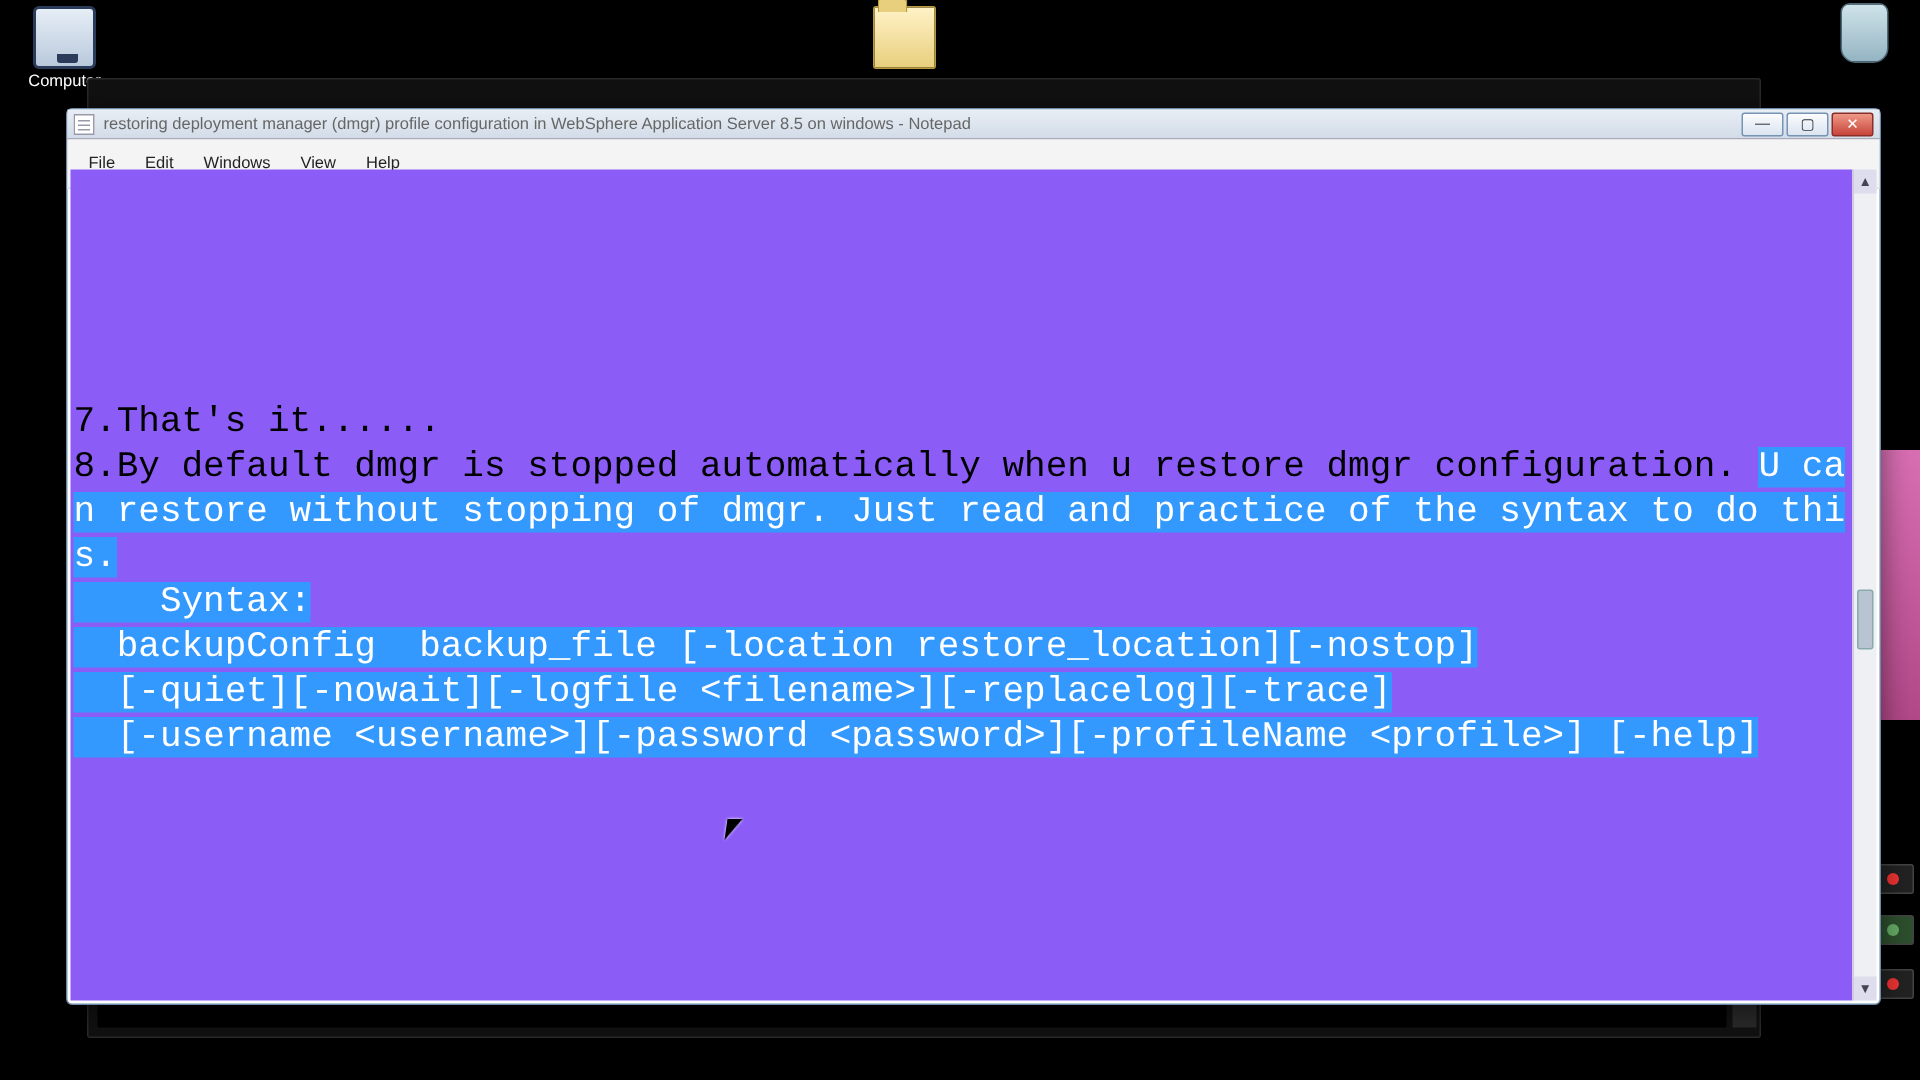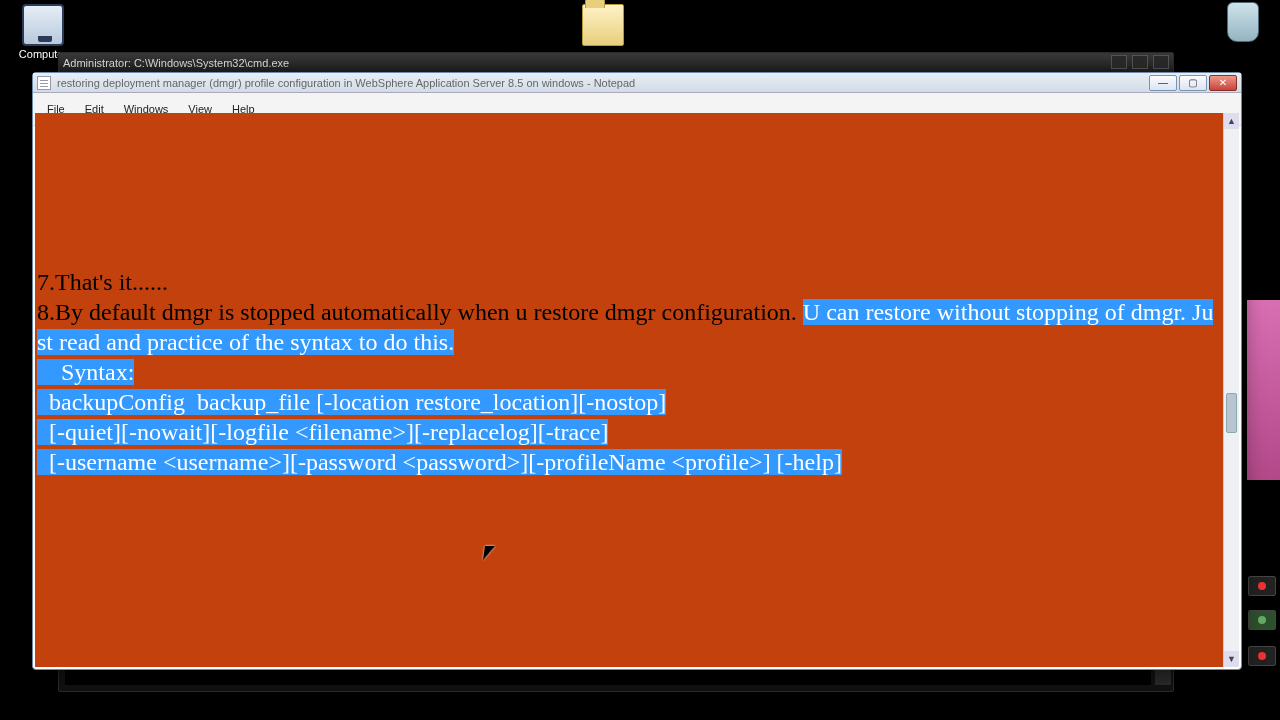--- a/index.html
+++ b/index.html
@@ -48,21 +48,21 @@
     display:flex; align-items:center; justify-content:space-between;
     padding:0 4px; color:#ddd; font-size:11px;
   }
   .cmd-title .btns span{display:inline-block;width:16px;height:14px;background:#2a2a2a;margin-left:2px;border:1px solid #555;}
 
   .cmd-body { position:absolute; left:6px; right:22px; top:22px; bottom:6px; background:#000; }
   .cmd-vscroll { position:absolute; right:2px; top:22px; bottom:6px; width:16px; background:#2a2a2a; }
 
   
   .np {
-    position:absolute; left:32px; top:72px; width:1210px; height:598px;
+    position:absolute; left:44px; top:72px; width:1210px; height:598px;
     background:#fff; border:1px solid #6d8aa8; border-radius:4px;
     box-shadow:0 4px 20px rgba(0,0,0,.5);
   }
   .np-title {
     height:20px;
     background:linear-gradient(#e9eef5,#d2dce8);
     border-bottom:1px solid #aab;
     display:flex; align-items:center; justify-content:space-between;
     padding:0 4px; font-size:11px; color:#333;
   }
@@ -80,22 +80,22 @@
   }
   .np-menu span{padding:1px 8px;cursor:default;}
 
   .np-body-wrap{
     position:absolute; left:2px; right:2px; top:40px; bottom:2px;
     display:flex;
   }
   .np-body {
     flex:1 1 auto;
     padding:4px 4px 4px 2px;
-    background:#c2410c;
-    font-family:Liberation Serif, serif;
+    background:#8b5cf6;
+    font-family:Liberation Mono, monospace;
     font-size:24px;
     line-height:30px;
     white-space:pre-wrap;
     word-break:break-all;
     overflow:hidden;
     position:relative;
   }
   .np-vscroll{
     flex:0 0 16px;
     background:#eef0f3;
@@ -165,28 +165,20 @@
       <div class="dot"></div>
     </div>
   <div class="right-rec r2">
       <div class="dot"></div>
     </div>
   <div class="right-rec r3">
       <div class="dot"></div>
     </div>
 
   <div class="cmdwin">
-    <div class="cmd-title">
-      <span>Administrator: C:\Windows\System32\cmd.exe</span>
-      <span class="btns">
-        <span></span>
-        <span></span>
-        <span></span>
-      </span>
-    </div>
     <div class="cmd-body"></div>
     <div class="cmd-vscroll"></div>
   </div>
 
   <div class="np">
     <div class="np-title">
       <div class="left">
         <div class="np-icon"></div>
         <span class="ttxt">restoring  deployment manager (dmgr) profile configuration in WebSphere Application Server  8.5 on windows - Notepad</span>
       </div>

